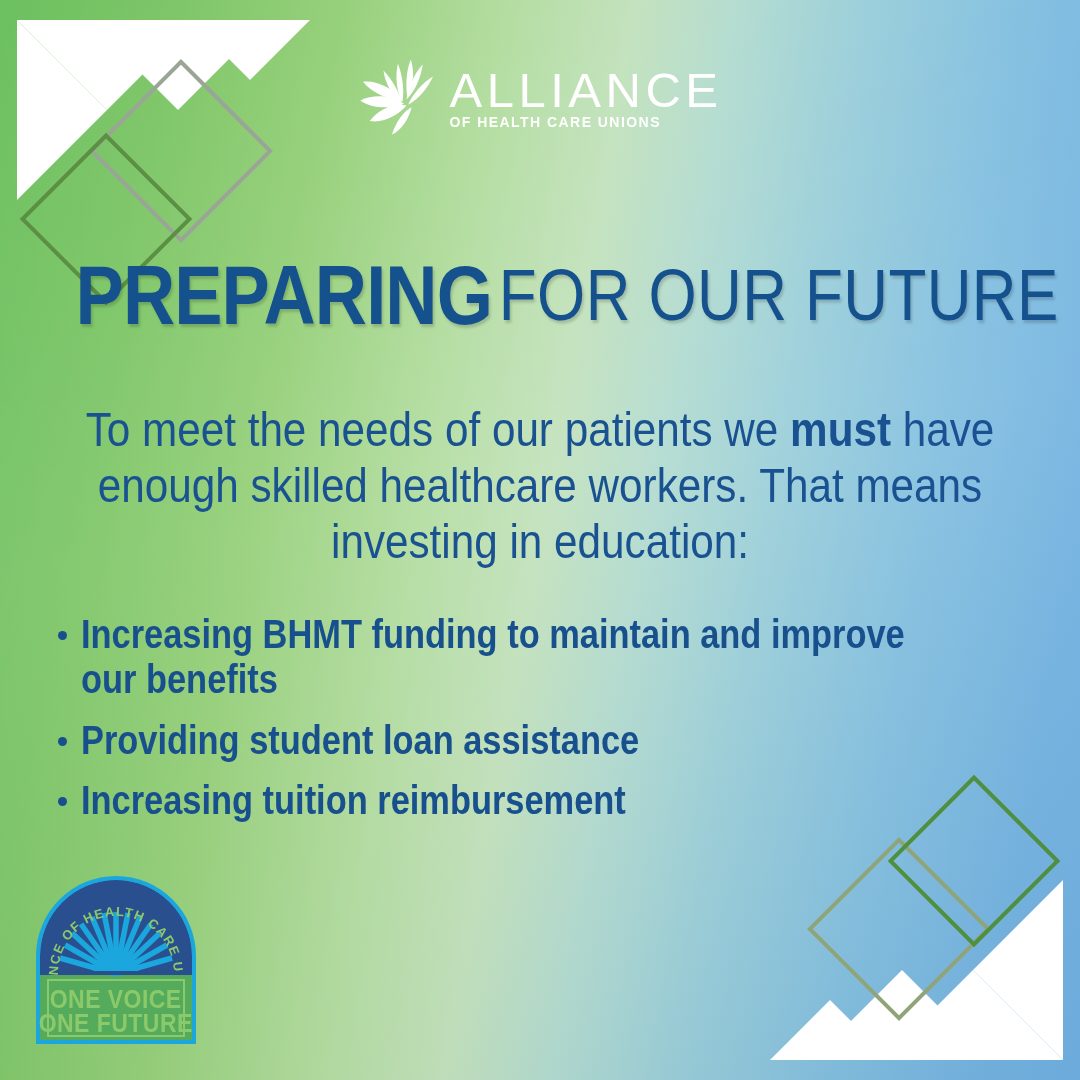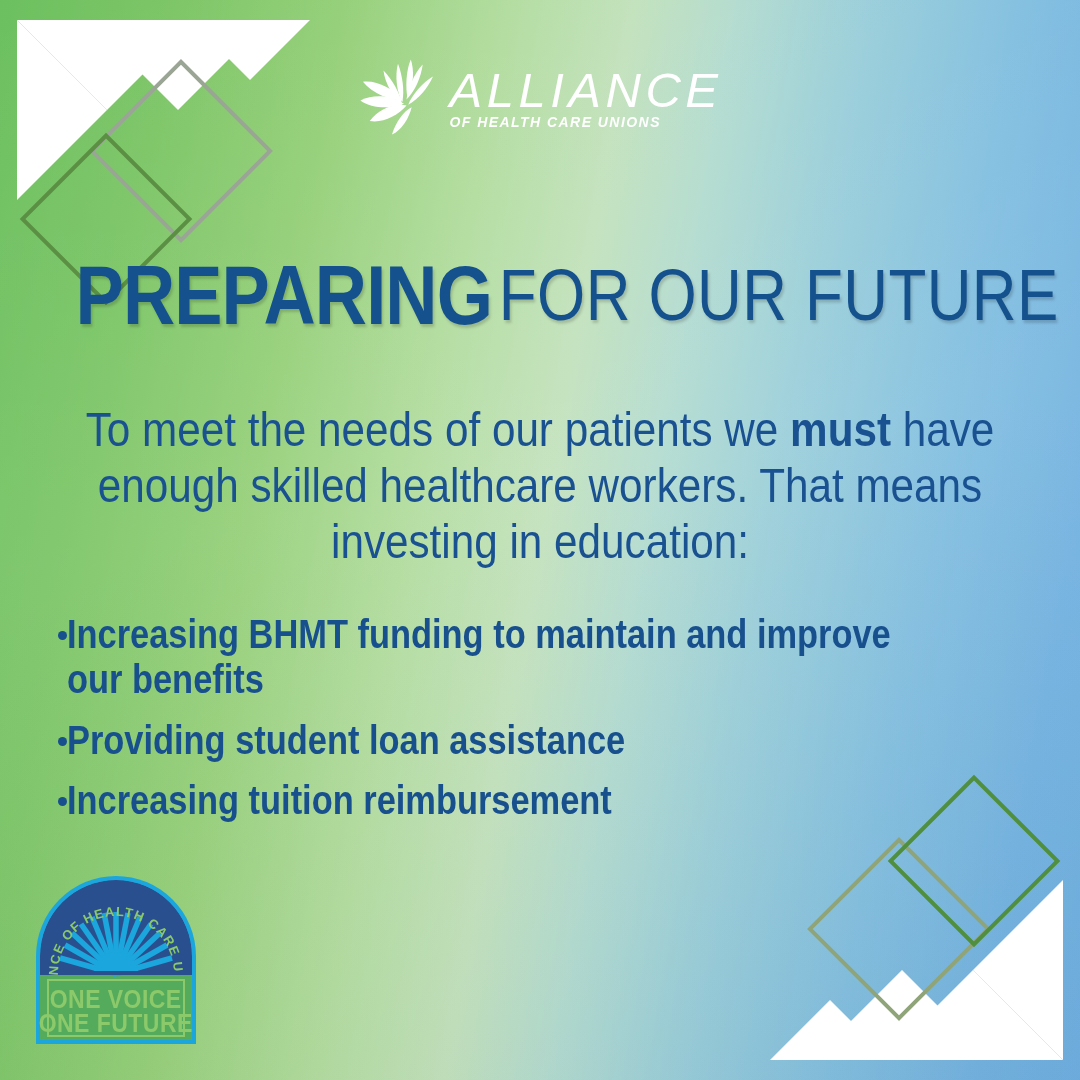--- a/index.html
+++ b/index.html
@@ -26,21 +26,21 @@
   }
 
   
   .deco{position:absolute;pointer-events:none;}
   .deco-tl{left:0;top:0;width:340px;height:340px;}
   .deco-br{right:0;bottom:0;width:340px;height:340px;}
 
   
   .logo{
     position:absolute;left:50%;top:56px;transform:translateX(-50%);
-    display:flex;align-items:center;gap:6px;font-style:italic;
+    display:flex;align-items:center;gap:6px;
   }
   .logo-mark{width:86px;height:82px;flex:0 0 auto;}
   .logo-words{display:flex;flex-direction:column;justify-content:center;}
   .logo-title{
     color:#ffffff;font-size:49px;letter-spacing:4.5px;line-height:1;
     font-weight:400;font-family:"Liberation Sans", sans-serif;
   }
   .logo-sub{
     color:#ffffff;font-size:14px;letter-spacing:1.45px;line-height:1;
     font-weight:700;font-family:"Liberation Sans", sans-serif;
@@ -74,21 +74,21 @@
   }
   .para b{font-weight:700;}
 
   
   .bullets{
     position:absolute;left:58px;top:612px;
     color:#18508e;
     font-family:"Liberation Sans Narrow","Liberation Sans",sans-serif;
   }
   .bullet-row{
-    display:flex;align-items:baseline;margin-bottom:16px;
+    display:flex;align-items:baseline;gap:14px;margin-bottom:16px;
   }
   .bullet-dot{
     flex:0 0 auto;width:9px;height:9px;border-radius:50%;
     background:#18508e;position:relative;top:-8px;
   }
   .bullet-text{
     font-size:40px;font-weight:700;line-height:1.12;
     transform:scaleX(0.86);transform-origin:left center;
   }
 

